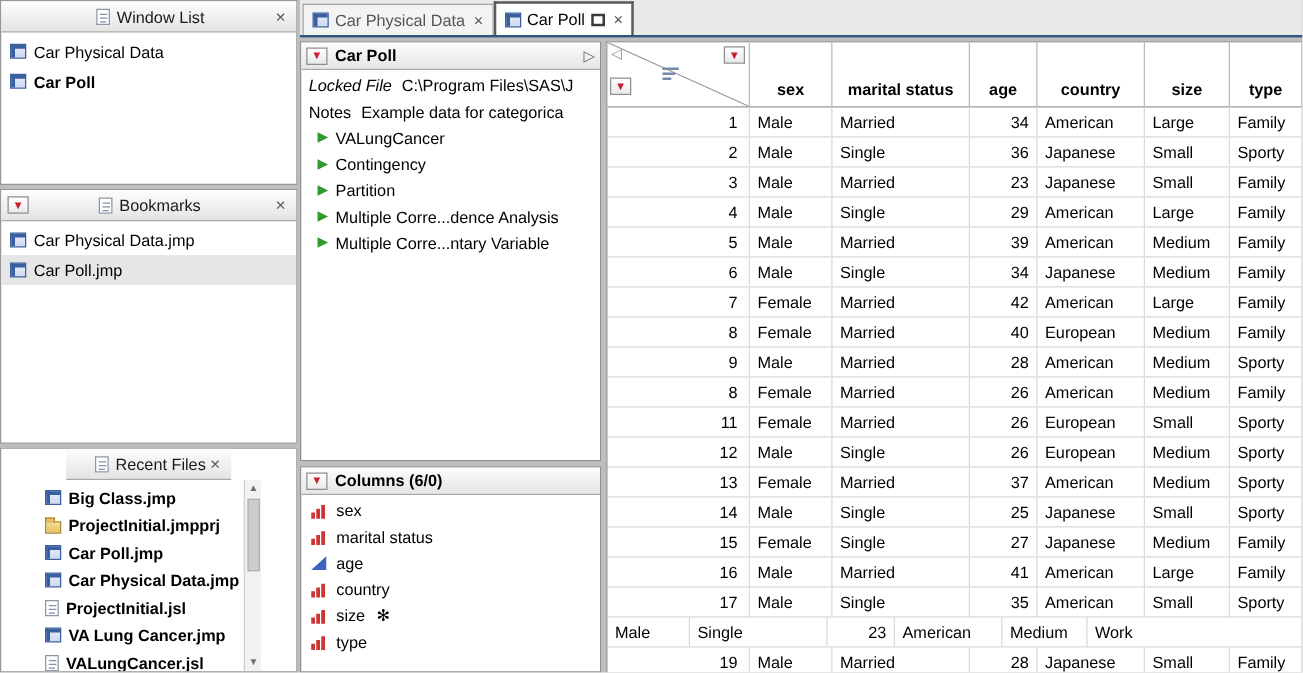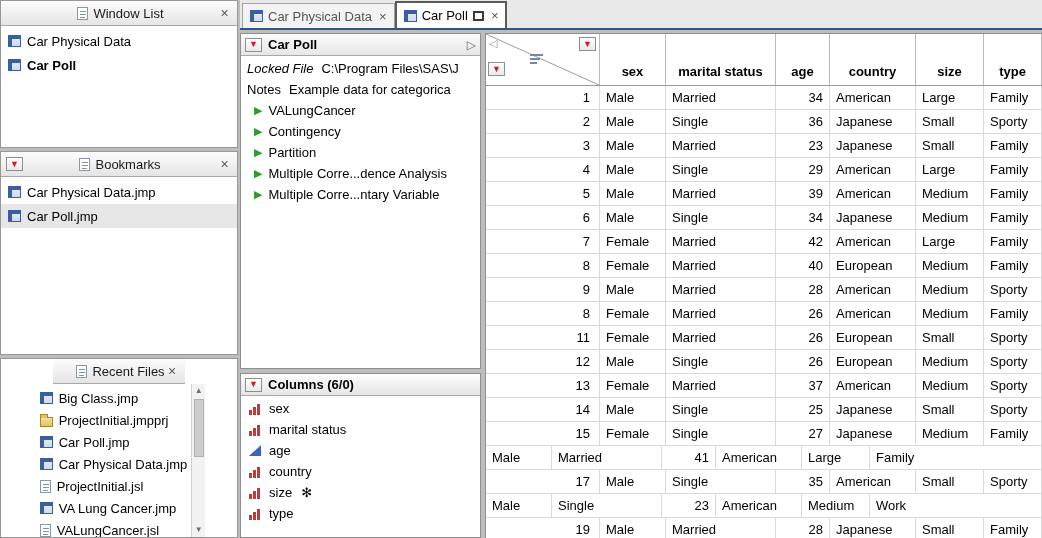--- a/index.html
+++ b/index.html
@@ -40,21 +40,21 @@
       linear-gradient(#e8eefa, #cdd9ee); }
   .icon-page { width: 11px; height: 13px; flex: none; border: 1px solid #8b97a5; background:
       linear-gradient(#7d93b0, #7d93b0) 2px 3px / 6px 1px no-repeat,
       linear-gradient(#7d93b0, #7d93b0) 2px 6px / 6px 1px no-repeat,
       linear-gradient(#7d93b0, #7d93b0) 2px 9px / 5px 1px no-repeat,
       #fff; }
   .icon-folder { width: 13px; height: 10px; flex: none; border: 1px solid #a8872d; background: linear-gradient(#f6dd9a, #e8c060); position: relative; margin-top: 3px; }
   .icon-folder::before { content: ""; position: absolute; left: -1px; top: -4px; width: 6px; height: 3px; background: #e8c060; border: 1px solid #a8872d; border-bottom: none; }
   .file-icon-slot { display: inline-flex; flex: none; }
 
-  .p-recent .listwrap { flex: 1; display: flex; overflow: hidden; }
+  .p-recent .listwrap { flex: 1; display: flex; overflow: hidden; font-weight: bold; }
   .p-recent .ilist { flex: 1; }
   .vscroll { width: 14px; flex: none; background: #f2f2f2; border-left: 1px solid #cfcfcf; display: flex; flex-direction: column; align-items: center; }
   .vscroll .sbtn { font-size: 8px; color: #707070; height: 14px; line-height: 14px; }
   .vscroll .thumb { width: 10px; height: 58px; background: #cdcdcd; border: 1px solid #b0b0b0; margin-top: 1px; }
   .vscroll .sbtn.down { margin-top: auto; }
 
   
   .main { flex: 1; display: flex; flex-direction: column; min-width: 0; }
   .tabbar { height: 30px; flex: none; background: #e9e9e9; border-bottom: 2px solid #30557e; display: flex; align-items: flex-end; padding-left: 2px; }
   .tab { display: flex; align-items: center; gap: 5px; padding: 0 7px; height: 25px; border: 1px solid #a3a3a3; border-bottom: none; background: #f3f3f3; color: #555; white-space: nowrap; }
@@ -567,20 +567,21 @@
               <div class="gcell c-rownum rownum">15</div>
               <div class="gcell c-sex">Female</div>
               <div class="gcell c-marital">Single</div>
               <div class="gcell c-age num">27</div>
               <div class="gcell c-country">Japanese</div>
               <div class="gcell c-size">Medium</div>
               <div class="gcell c-type">Family</div>
             </div>
 
             <div class="grow">
+              <div class="gcell c-rownum rownum">16</div>
               <div class="gcell c-sex">Male</div>
               <div class="gcell c-marital">Married</div>
               <div class="gcell c-age num">41</div>
               <div class="gcell c-country">American</div>
               <div class="gcell c-size">Large</div>
               <div class="gcell c-type">Family</div>
             </div>
 
             <div class="grow">
               <div class="gcell c-rownum rownum">17</div>

